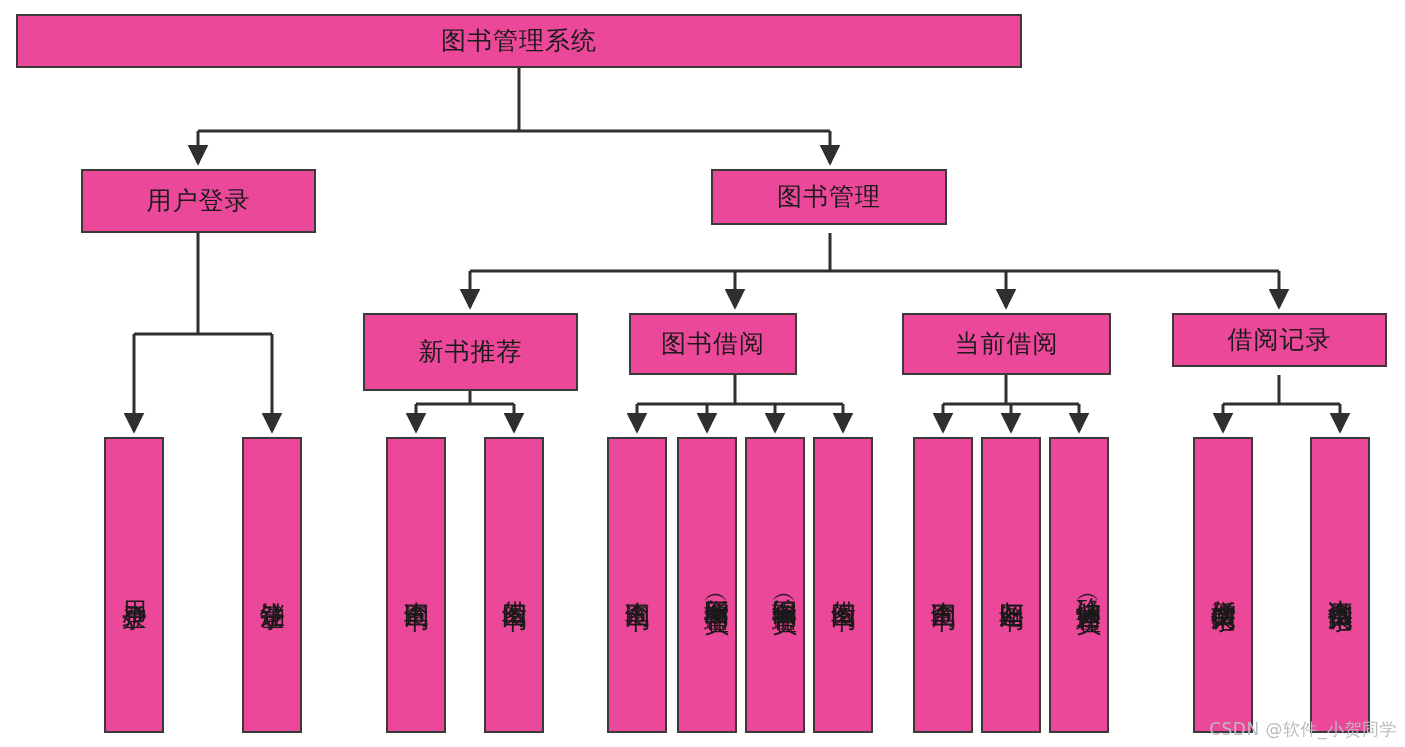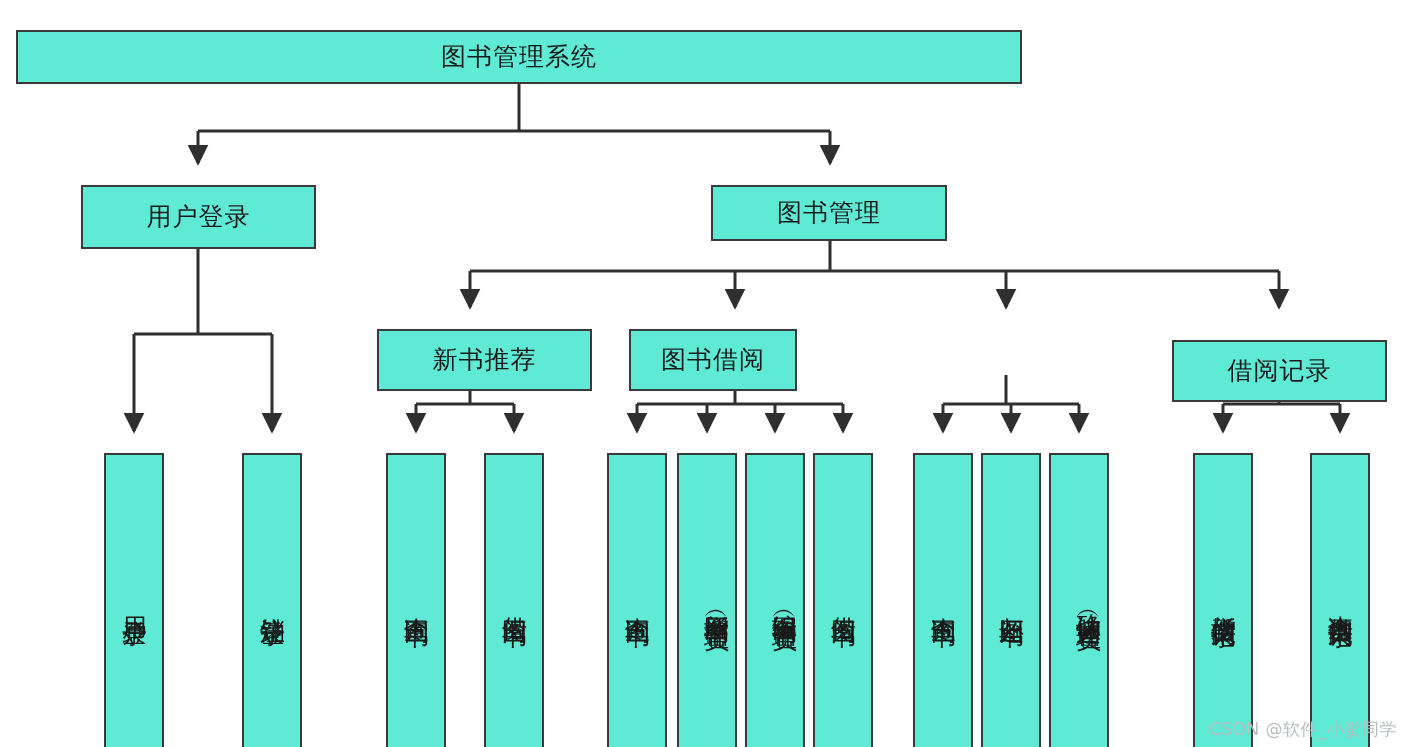--- a/index.html
+++ b/index.html
@@ -23,26 +23,25 @@
     left: 0;
     top: 0;
     width: 1405px;
     height: 747px;
     pointer-events: none;
   }
   .node {
     position: absolute;
     box-sizing: border-box;
     border: 2.5px solid #3a3a3a;
-    background: #5eead4;
+    background: #ec4899;
     display: flex;
     align-items: center;
     justify-content: center;
     color: #1a1a1a;
-    margin-top: 16px;
   }
   .node-h {
     font-size: 25px;
     letter-spacing: 1px;
     line-height: 1.1;
   }
   .node-v {
     writing-mode: vertical-rl;
     text-orientation: upright;
     font-size: 25px;
@@ -119,23 +118,24 @@
       <path d="M 1223 404 L 1223 431" marker-end="url(#arrow)"></path>
       <path d="M 1340 404 L 1340 431" marker-end="url(#arrow)"></path>
     </g>
   </svg>
 
   <div class="node node-h" style="left:16px; top:14px; width:1006px; height:54px;">图书管理系统</div>
 
   <div class="node node-h" style="left:81px; top:169px; width:235px; height:64px;">用户登录</div>
   <div class="node node-h" style="left:711px; top:169px; width:236px; height:56px;">图书管理</div>
 
-  <div class="node node-h" style="left:377px; top:313px; width:215px; height:62px;">新书推荐</div>
+  <div class="node node-h" style="left:363px; top:313px; width:215px; height:78px;">新书推荐</div>
   <div class="node node-h" style="left:629px; top:313px; width:168px; height:62px;">图书借阅</div>
-  <div class="node node-h" style="left:1172px; top:324px; width:215px; height:62px;">借阅记录</div>
+  <div class="node node-h" style="left:902px; top:313px; width:209px; height:62px;">当前借阅</div>
+  <div class="node node-h" style="left:1172px; top:313px; width:215px; height:54px;">借阅记录</div>
 
   <div class="node node-v" style="left:104px; top:437px; width:60px; height:296px;">用户登录</div>
   <div class="node node-v" style="left:242px; top:437px; width:60px; height:296px;">注销登录</div>
 
   <div class="node node-v" style="left:386px; top:437px; width:60px; height:296px;">查询图书</div>
   <div class="node node-v" style="left:484px; top:437px; width:60px; height:296px;">借阅图书</div>
 
   <div class="node node-v" style="left:607px; top:437px; width:60px; height:296px;">查询图书</div>
   <div class="node node-v top-align" style="left:677px; top:437px; width:60px; height:296px;">新增图书（管理员）</div>
   <div class="node node-v top-align" style="left:745px; top:437px; width:60px; height:296px;">编辑图书（管理员）</div>

